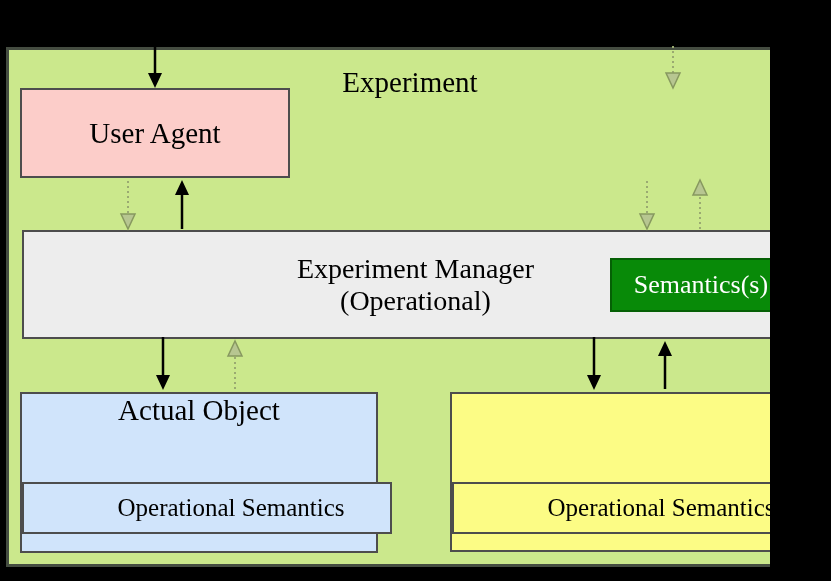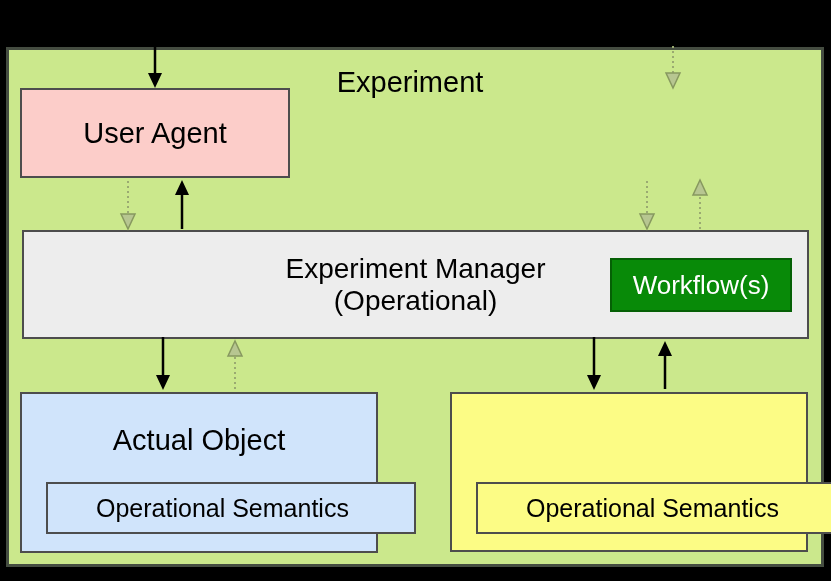--- a/index.html
+++ b/index.html
@@ -1,19 +1,19 @@
 <!DOCTYPE html>
 <html style="--page-bg: #000000; --frame-fill: #cbe88c; --frame-border: #454d41; --node-border: #4d4d4d; --user-agent-fill: #fccdc9; --machine-agent-fill: #d8e9a1; --machine-agent-border: #9aa383; --machine-agent-text: #a8b780; --manager-fill: #ededed; --workflow-fill: #088a08; --workflow-border: #056005; --workflow-text: #ffffff; --object-blue: #d0e4fb; --object-yellow: #fcfc85; --arrow-black: #000000; --arrow-faded: #9aaa71; --arrow-faded-head: #b7c691; --arrow-faded-stroke: #87985f;"><head>
 <meta charset="utf-8">
 <style>
   html,body{margin:0;padding:0;background:#000;}
   .canvas{
-    position:relative;width:831px;height:581px;overflow:hidden;
+    position:relative;width:770px;height:581px;overflow:hidden;
     background:var(--page-bg,#000);
-    font-family:Liberation Sans, sans-serif;
+    font-family:Liberation Serif, serif;
     color:#000;
   }
   .frame{
     position:absolute;left:6px;top:47px;width:812px;height:514px;
     background:var(--frame-fill,#cbe88c);
     border:3px solid var(--frame-border,#454d41);
   }
   .experiment-title{
     position:absolute;left:300px;top:66px;width:220px;
     text-align:center;font-size:29px;line-height:32px;
@@ -49,26 +49,26 @@
     display:flex;align-items:center;justify-content:center;
     font-size:26px;
   }
   .object-box{
     position:absolute;width:354px;
     border:2px solid var(--node-border,#4d4d4d);
     display:flex;flex-direction:column;align-items:center;
   }
   .actual-object{left:20px;top:392px;height:157px;background:var(--object-blue,#d0e4fb);}
   .twin-object{left:450px;top:392px;height:156px;background:var(--object-yellow,#fcfc85);}
-  .object-label{margin-top:30px;font-size:29px;text-align:center;}
+  .object-label{font-size:29px;text-align:center;}
   .sem-box{
-    position:absolute;left:24px;top:88px;width:318px;height:48px;
+    position:absolute;left:0;top:88px;width:318px;height:48px;
     border:2px solid var(--node-border,#4d4d4d);
     background:inherit;
-    display:flex;align-items:center;justify-content:flex-start;
+    display:flex;align-items:center;justify-content:center;
     font-size:25px;
     padding-left:48px;
   }
   svg.arrows{position:absolute;left:0;top:0;pointer-events:none;}
   .solid-line{stroke:var(--arrow-black,#000);stroke-width:2.5;fill:none;}
   .solid-head{fill:var(--arrow-black,#000);stroke:none;}
   .dot-line{stroke:var(--arrow-faded,#9aaa71);stroke-width:2;fill:none;stroke-dasharray:2 3;}
   .dot-head{fill:var(--arrow-faded-head,#b7c691);stroke:var(--arrow-faded-stroke,#87985f);stroke-width:1.5;}
 </style>
 </head>
@@ -82,21 +82,21 @@
 
   <div class="node user-agent">
     <span>User Agent</span>
   </div>
 
 
   <div class="node manager">
     <span>Experiment Manager</span>
     <span>(Operational)</span>
     <div class="workflow">
-      <span>Workflow(s)</span>
+      <span>Semantics(s)</span>
     </div>
   </div>
 
   <div class="object-box actual-object">
     <div class="object-label">Actual Object</div>
     <div class="sem-box">
       <span>Operational Semantics</span>
     </div>
   </div>
 

